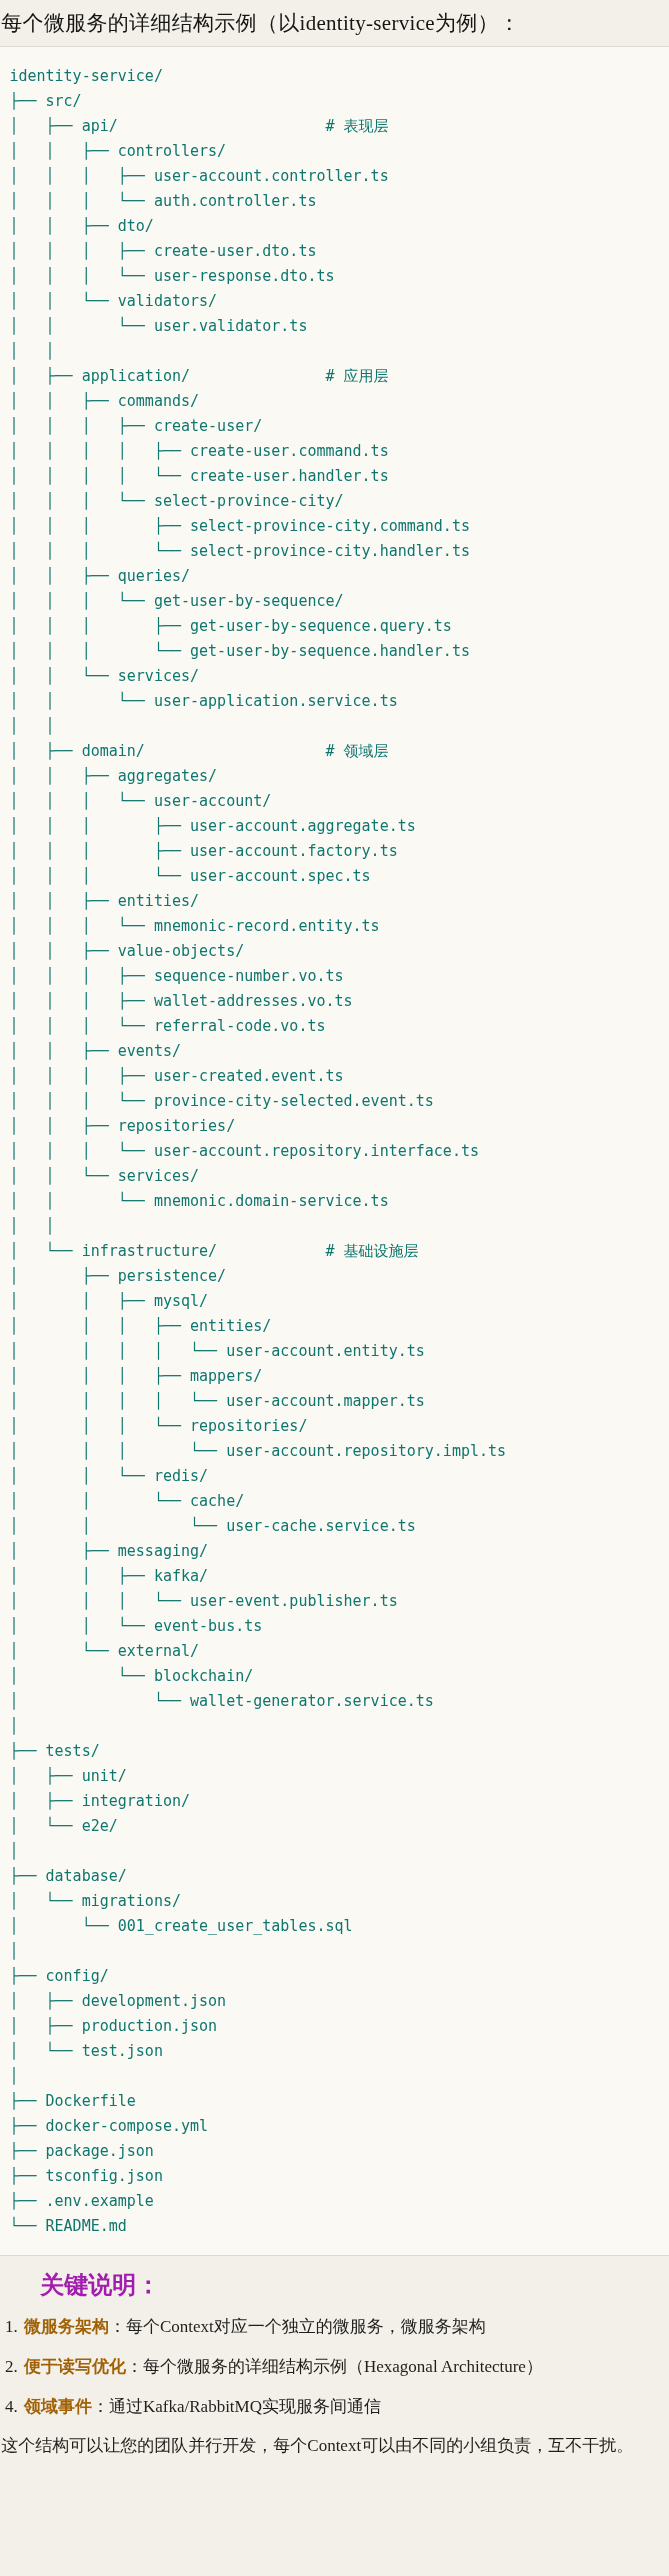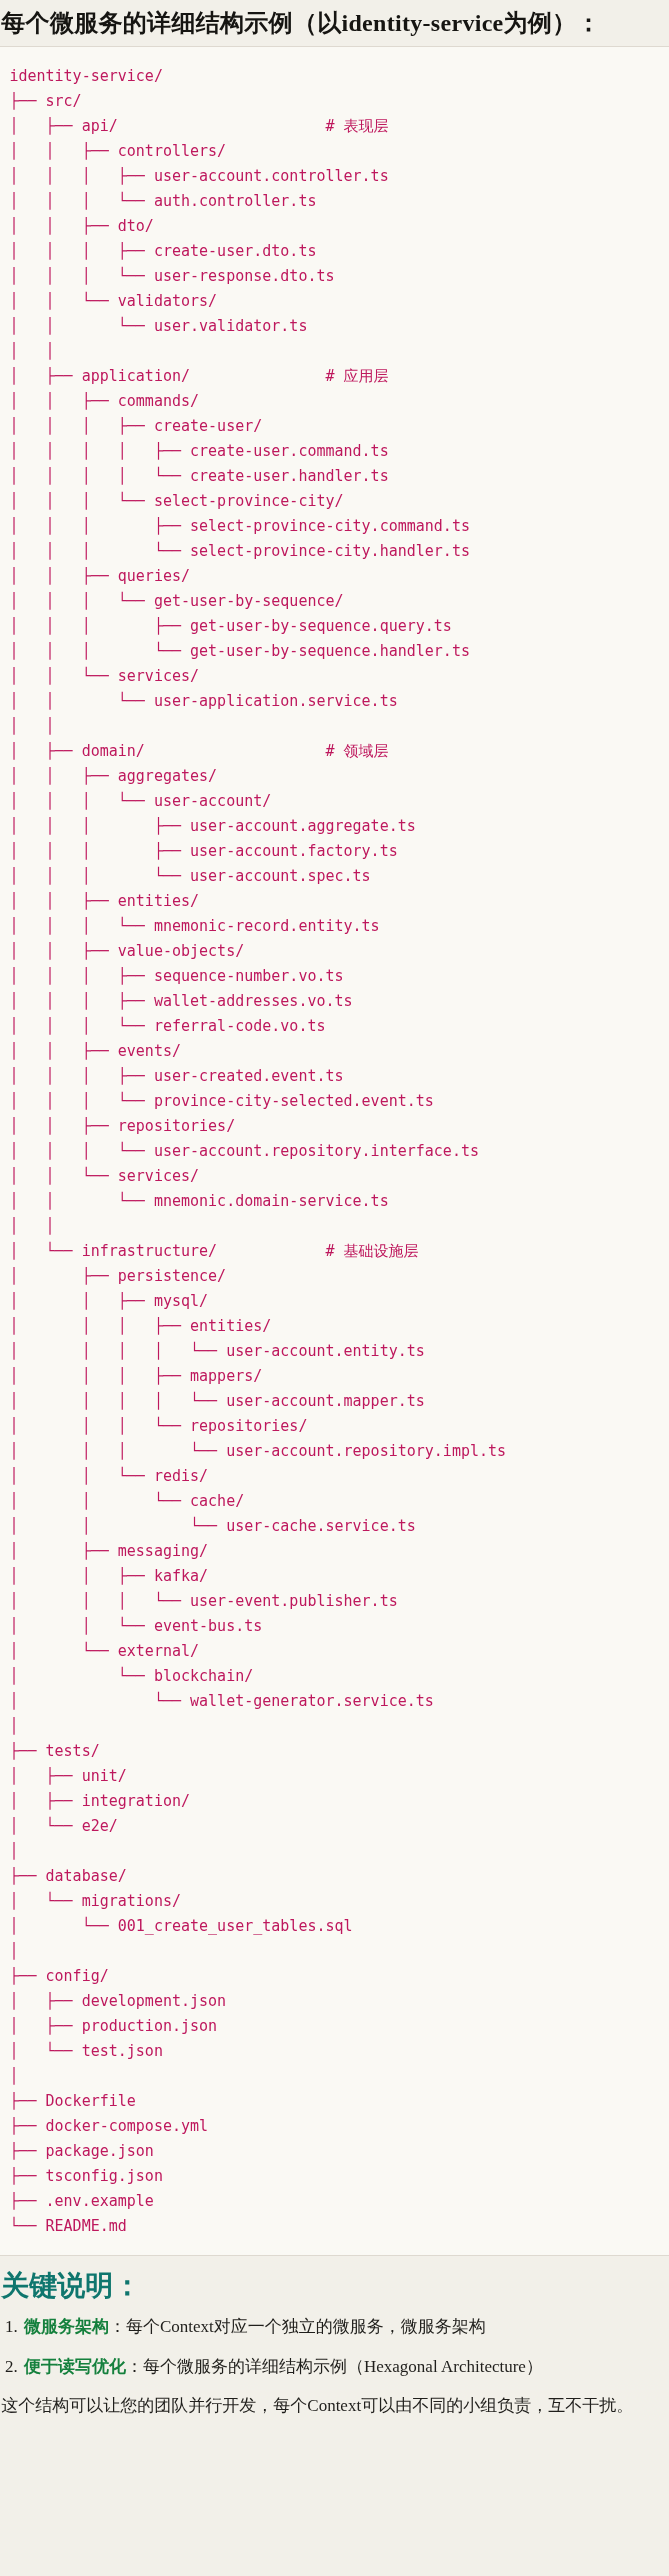--- a/index.html
+++ b/index.html
@@ -12,70 +12,71 @@
   .page {
     position: relative;
     width: 669px;
     height: 2576px;
     overflow: hidden;
     background: #f2f0e9;
   }
   .msg-title {
     margin: 0;
     padding: 11.3px 6.3px 10px 1.3px;
-    font-size: 24px;
+    font-size: 21px;
     line-height: 25px;
-    font-weight: 700;
+    font-weight: 400;
     color: #161512;
     letter-spacing: 0.3px;
   }
   .code-block {
     box-sizing: border-box;
     width: 669px;
     background: #faf9f4;
     border-top: 0.6px solid #ded9d0;
     border-bottom: 0.6px solid #ded9d0;
     padding: 17px 6.3px 15.6px 9.4px;
     overflow: hidden;
   }
   .code-block pre {
     margin: 0;
     font-family: "DejaVu Sans Mono", monospace;
     font-size: 15px;
     line-height: 25px;
-    color: #be185d;
+    color: #0f766e;
     white-space: pre;
   }
   .notes-heading {
     margin: 16.3px 0 0 1.3px;
-    font-size: 28px;
+    font-size: 24px;
     line-height: 27.5px;
     font-weight: 700;
-    color: #0f766e;
+    color: #a21caf;
+    padding-left: 39px;
   }
   .notes-list {
     list-style: none;
     margin: 7.5px 0 0 0;
     padding: 0;
   }
   .notes-list li {
     height: 40px;
     line-height: 40px;
     font-size: 17px;
     padding-left: 5px;
     white-space: nowrap;
   }
   .notes-list .num {
     display: inline-block;
     min-width: 19px;
     font-family: "Liberation Serif", serif;
   }
   .notes-list .term {
     font-weight: 700;
-    color: #15803d;
+    color: #a16207;
   }
   .closing-paragraph {
     margin: 0;
     padding-left: 1.3px;
     font-size: 17px;
     line-height: 38px;
     color: #201f1c;
     white-space: nowrap;
   }
 </style>
@@ -175,18 +176,19 @@
 ├── .env.example
 └── README.md</pre>
   </div>
 
   <h2 class="notes-heading">关键说明：</h2>
 
   <ol class="notes-list">
 
   <li><span class="num">1.</span><span class="term">微服务架构</span><span class="colon">：</span><span class="desc">每个Context对应一个独立的微服务，微服务架构</span></li>
       <li><span class="num">2.</span><span class="term">便于读写优化</span><span class="colon">：</span><span class="desc">每个微服务的详细结构示例（Hexagonal Architecture）</span></li>
+      <li><span class="num">4.</span><span class="term">领域事件</span><span class="colon">：</span><span class="desc">通过Kafka/RabbitMQ实现服务间通信</span></li>
     </ol>
 
   <p class="closing-paragraph">这个结构可以让您的团队并行开发，每个Context可以由不同的小组负责，互不干扰。</p>
 
 </div>
 
 
 </body></html>

